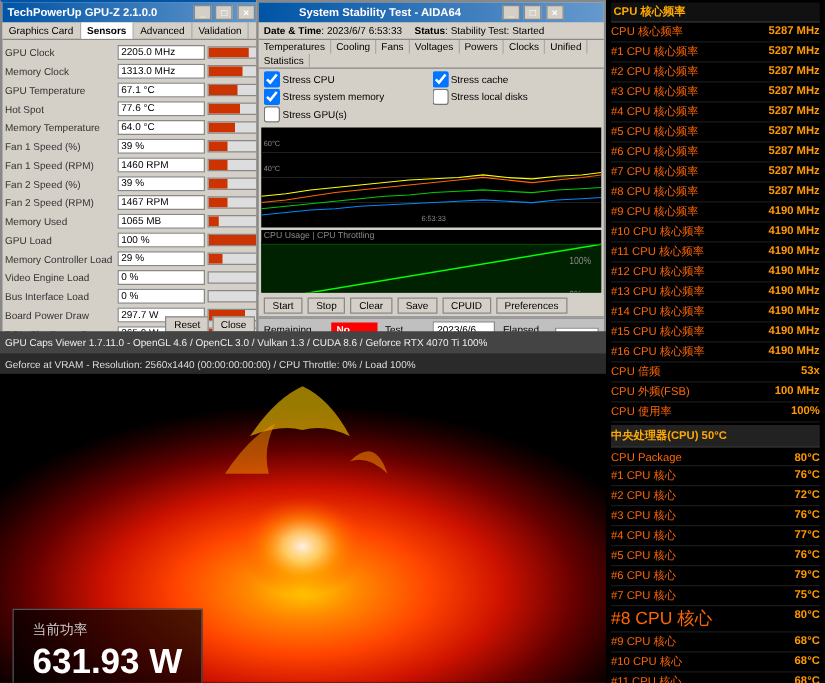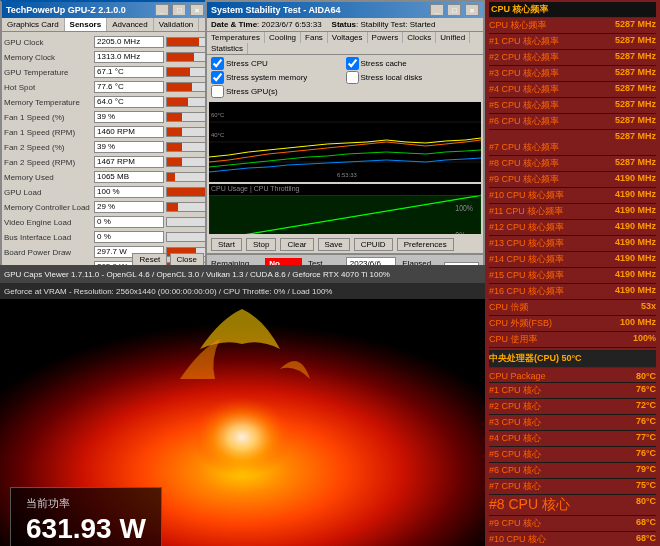--- a/index.html
+++ b/index.html
@@ -13,21 +13,21 @@
       position: relative;
     }
 
     
     #right-panel {
       position: absolute;
       right: 0;
       top: 0;
       width: 175px;
       height: 546px;
-      background: #7f1d1d;
+      background: #000000;
       color: #ff6600;
       font-size: 10px;
       overflow-y: auto;
       padding: 2px 4px;
     }
     #right-panel .row {
       display: flex;
       justify-content: space-between;
       padding: 1px 0;
       border-bottom: 1px solid #1a1a1a;
@@ -147,21 +147,21 @@
       font-size: 9px;
     }
     #stability-titlebar {
       background: linear-gradient(to right, #0054a6, #6699cc);
       color: white;
       padding: 2px 4px;
       font-size: 9px;
       font-weight: bold;
       display: flex;
       align-items: center;
-      justify-content: space-between;
+      justify-content: center;
       gap: 32px;
     }
 
     
     #temp-graph {
       background: #000;
       height: 80px;
       margin: 2px;
       position: relative;
       overflow: hidden;
@@ -357,21 +357,21 @@
     </div>
     <div class="row">
       <span class="label" style="font-size: 9px;">#5 CPU 核心频率</span>
       <span class="value" style="font-size: 9px;">5287 MHz</span>
     </div>
     <div class="row">
       <span class="label" style="font-size: 9px;">#6 CPU 核心频率</span>
       <span class="value" style="font-size: 9px;">5287 MHz</span>
     </div>
     <div class="row">
-      <span class="label" style="font-size: 9px; margin-top: 10px;">#7 CPU 核心频率</span>
+      <span class="label" style="font-size: 9px;">#7 CPU 核心频率</span>
       <span class="value" style="font-size: 9px;">5287 MHz</span>
     </div>
     <div class="row">
       <span class="label" style="font-size: 9px;">#8 CPU 核心频率</span>
       <span class="value" style="font-size: 9px;">5287 MHz</span>
     </div>
     <div class="row">
       <span class="label" style="font-size: 9px;">#9 CPU 核心频率</span>
       <span class="value" style="font-size: 9px;">4190 MHz</span>
     </div>

